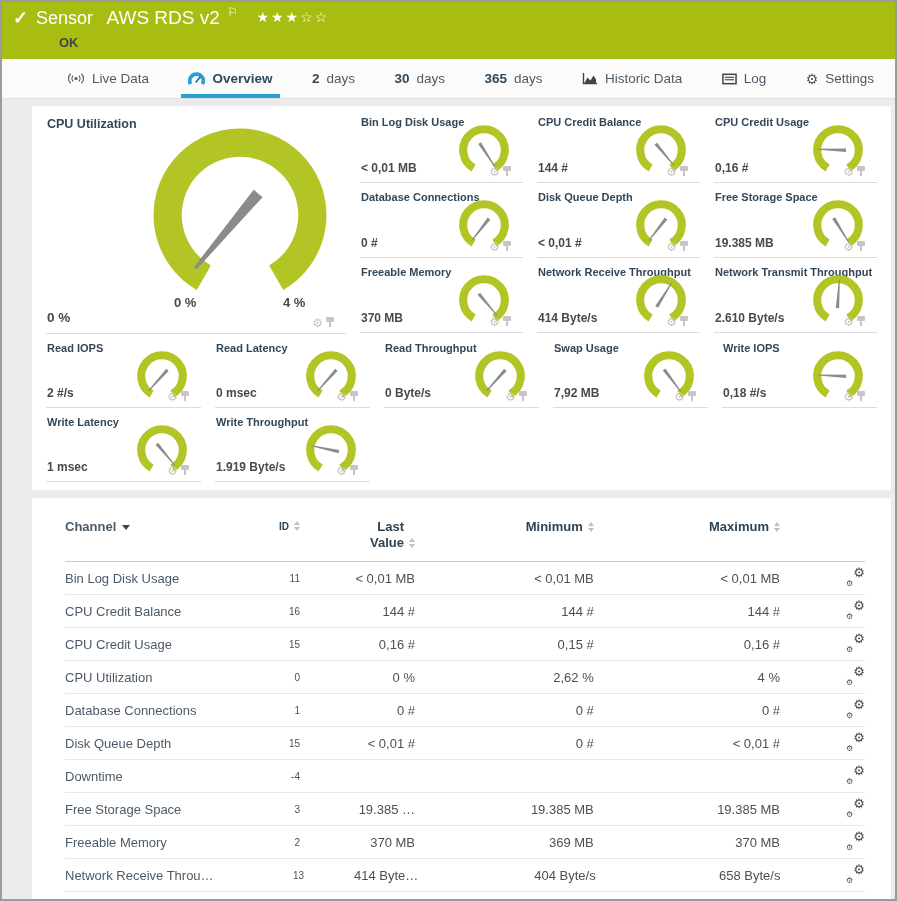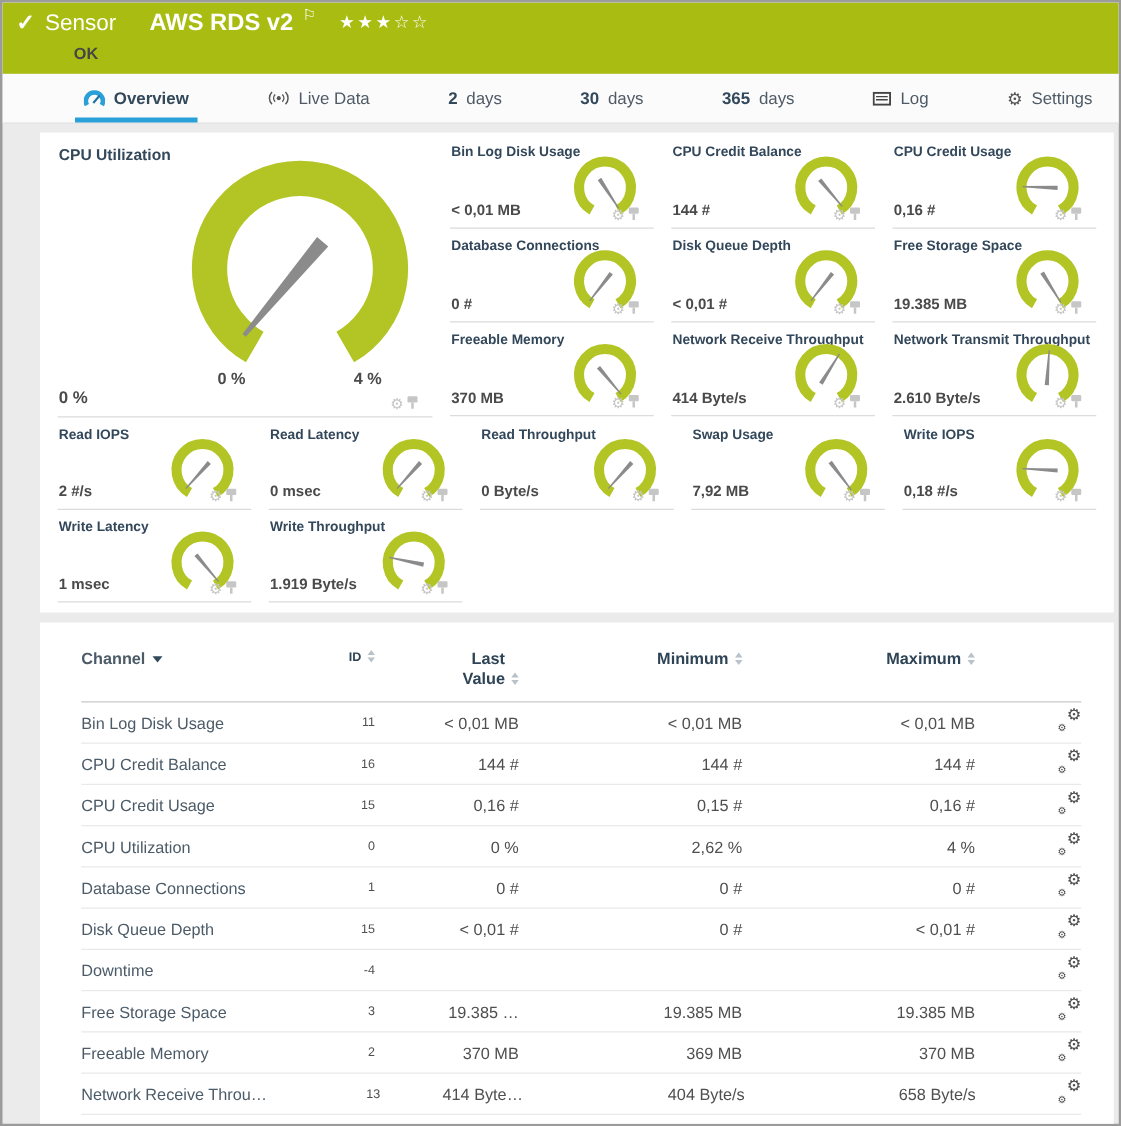--- a/index.html
+++ b/index.html
@@ -7,21 +7,21 @@
   .window{
     width:897px;height:901px;border:2px solid #9b9b9b;background:#ebebeb;
     overflow:hidden;position:relative;
     font-family:"Liberation Sans",sans-serif;color:#4f4f4f;
   }
   
   .topbar{height:57px;background:#a8bc11;position:relative;color:#fff;}
   .topbar .check{position:absolute;left:11px;top:5px;font-size:18px;font-weight:bold;}
   .titleline{position:absolute;left:34px;top:3px;white-space:nowrap;}
   .titleline .kind{font-size:18px;}
-  .titleline .name{font-weight:bold;font-size:19px;margin-left:22px;}
+  .titleline .name{font-weight:normal;font-size:19px;margin-left:9px;}
   .titleline .flag{font-size:12px;vertical-align:8px;margin-left:3px;}
   .titleline .stars{font-size:14px;letter-spacing:2px;margin-left:14px;vertical-align:2px;}
   .topbar .status{position:absolute;left:57px;top:33px;font-size:13px;font-weight:bold;color:#454545;}
   
   .tabbar{height:40px;background:#fbfbfb;display:flex;justify-content:space-between;
     align-items:stretch;padding:0 14px 0 58px;border-bottom:1px solid #e0e0e0;}
   .tab{display:flex;align-items:center;gap:7px;font-size:13.5px;color:#4e5a66;
     padding:0 7px;cursor:pointer;white-space:nowrap;}
   .tab.active{box-shadow:inset 0 -4px 0 #28a0d8;color:#32485b;font-weight:bold;}
   .tab .num{font-weight:bold;color:#32485b;}
@@ -86,48 +86,55 @@
     <div class="titleline">
       <span class="kind">Sensor</span>
       <span class="name">AWS RDS v2</span>
       <span class="flag">⚐</span>
       <span class="stars">★★★☆☆</span>
     </div>
     <div class="status">OK</div>
   </div>
 
   <div class="tabbar">
-    <div class="tab active">
-      <svg width="17" height="14" viewBox="0 0 20 16">
-        <path d="M3 14 A8 8 0 1 1 17 14" fill="none" stroke="#2b9fd8" stroke-width="4.4"></path>
-        <line x1="9" y1="12" x2="15" y2="5" stroke="#1d74a3" stroke-width="2"></line>
-      </svg>
-      <span>Overview</span>
-    </div>
     <div class="tab">
       <svg width="18" height="13" viewBox="0 0 20 14">
         <circle cx="10" cy="7" r="1.8" fill="#555"></circle>
         <path d="M6.8 3.8 A4.6 4.6 0 0 0 6.8 10.2" fill="none" stroke="#555" stroke-width="1.3"></path>
         <path d="M13.2 3.8 A4.6 4.6 0 0 1 13.2 10.2" fill="none" stroke="#555" stroke-width="1.3"></path>
         <path d="M4 1.5 A7.8 7.8 0 0 0 4 12.5" fill="none" stroke="#555" stroke-width="1.3"></path>
         <path d="M16 1.5 A7.8 7.8 0 0 1 16 12.5" fill="none" stroke="#555" stroke-width="1.3"></path>
       </svg>
       <span>Live Data</span>
     </div>
+    <div class="tab active">
+      <svg width="17" height="14" viewBox="0 0 20 16">
+        <path d="M3 14 A8 8 0 1 1 17 14" fill="none" stroke="#2b9fd8" stroke-width="4.4"></path>
+        <line x1="9" y1="12" x2="15" y2="5" stroke="#1d74a3" stroke-width="2"></line>
+      </svg>
+      <span>Overview</span>
+    </div>
     <div class="tab">
       <span class="num">2</span>
       <span>days</span>
     </div>
     <div class="tab">
       <span class="num">30</span>
       <span>days</span>
     </div>
     <div class="tab">
       <span class="num">365</span>
       <span>days</span>
+    </div>
+    <div class="tab">
+      <svg width="16" height="12" viewBox="0 0 16 12">
+        <path d="M1.5 0 V10.5 H15" fill="none" stroke="#444" stroke-width="1.4"></path>
+        <path d="M2.5 10 L5.5 4.5 L8.5 7.5 L11.5 2.5 L14 6.5 V10 Z" fill="#444"></path>
+      </svg>
+      <span>Historic Data</span>
     </div>
     <div class="tab">
       <svg width="15" height="12" viewBox="0 0 16 12">
         <rect x="1" y="1" width="14" height="10" fill="none" stroke="#444" stroke-width="1.6"></rect>
         <line x1="3" y1="4.2" x2="13" y2="4.2" stroke="#444" stroke-width="1.2"></line>
         <line x1="3" y1="6.8" x2="13" y2="6.8" stroke="#444" stroke-width="1.2"></line>
       </svg>
       <span>Log</span>
     </div>
     <div class="tab">

